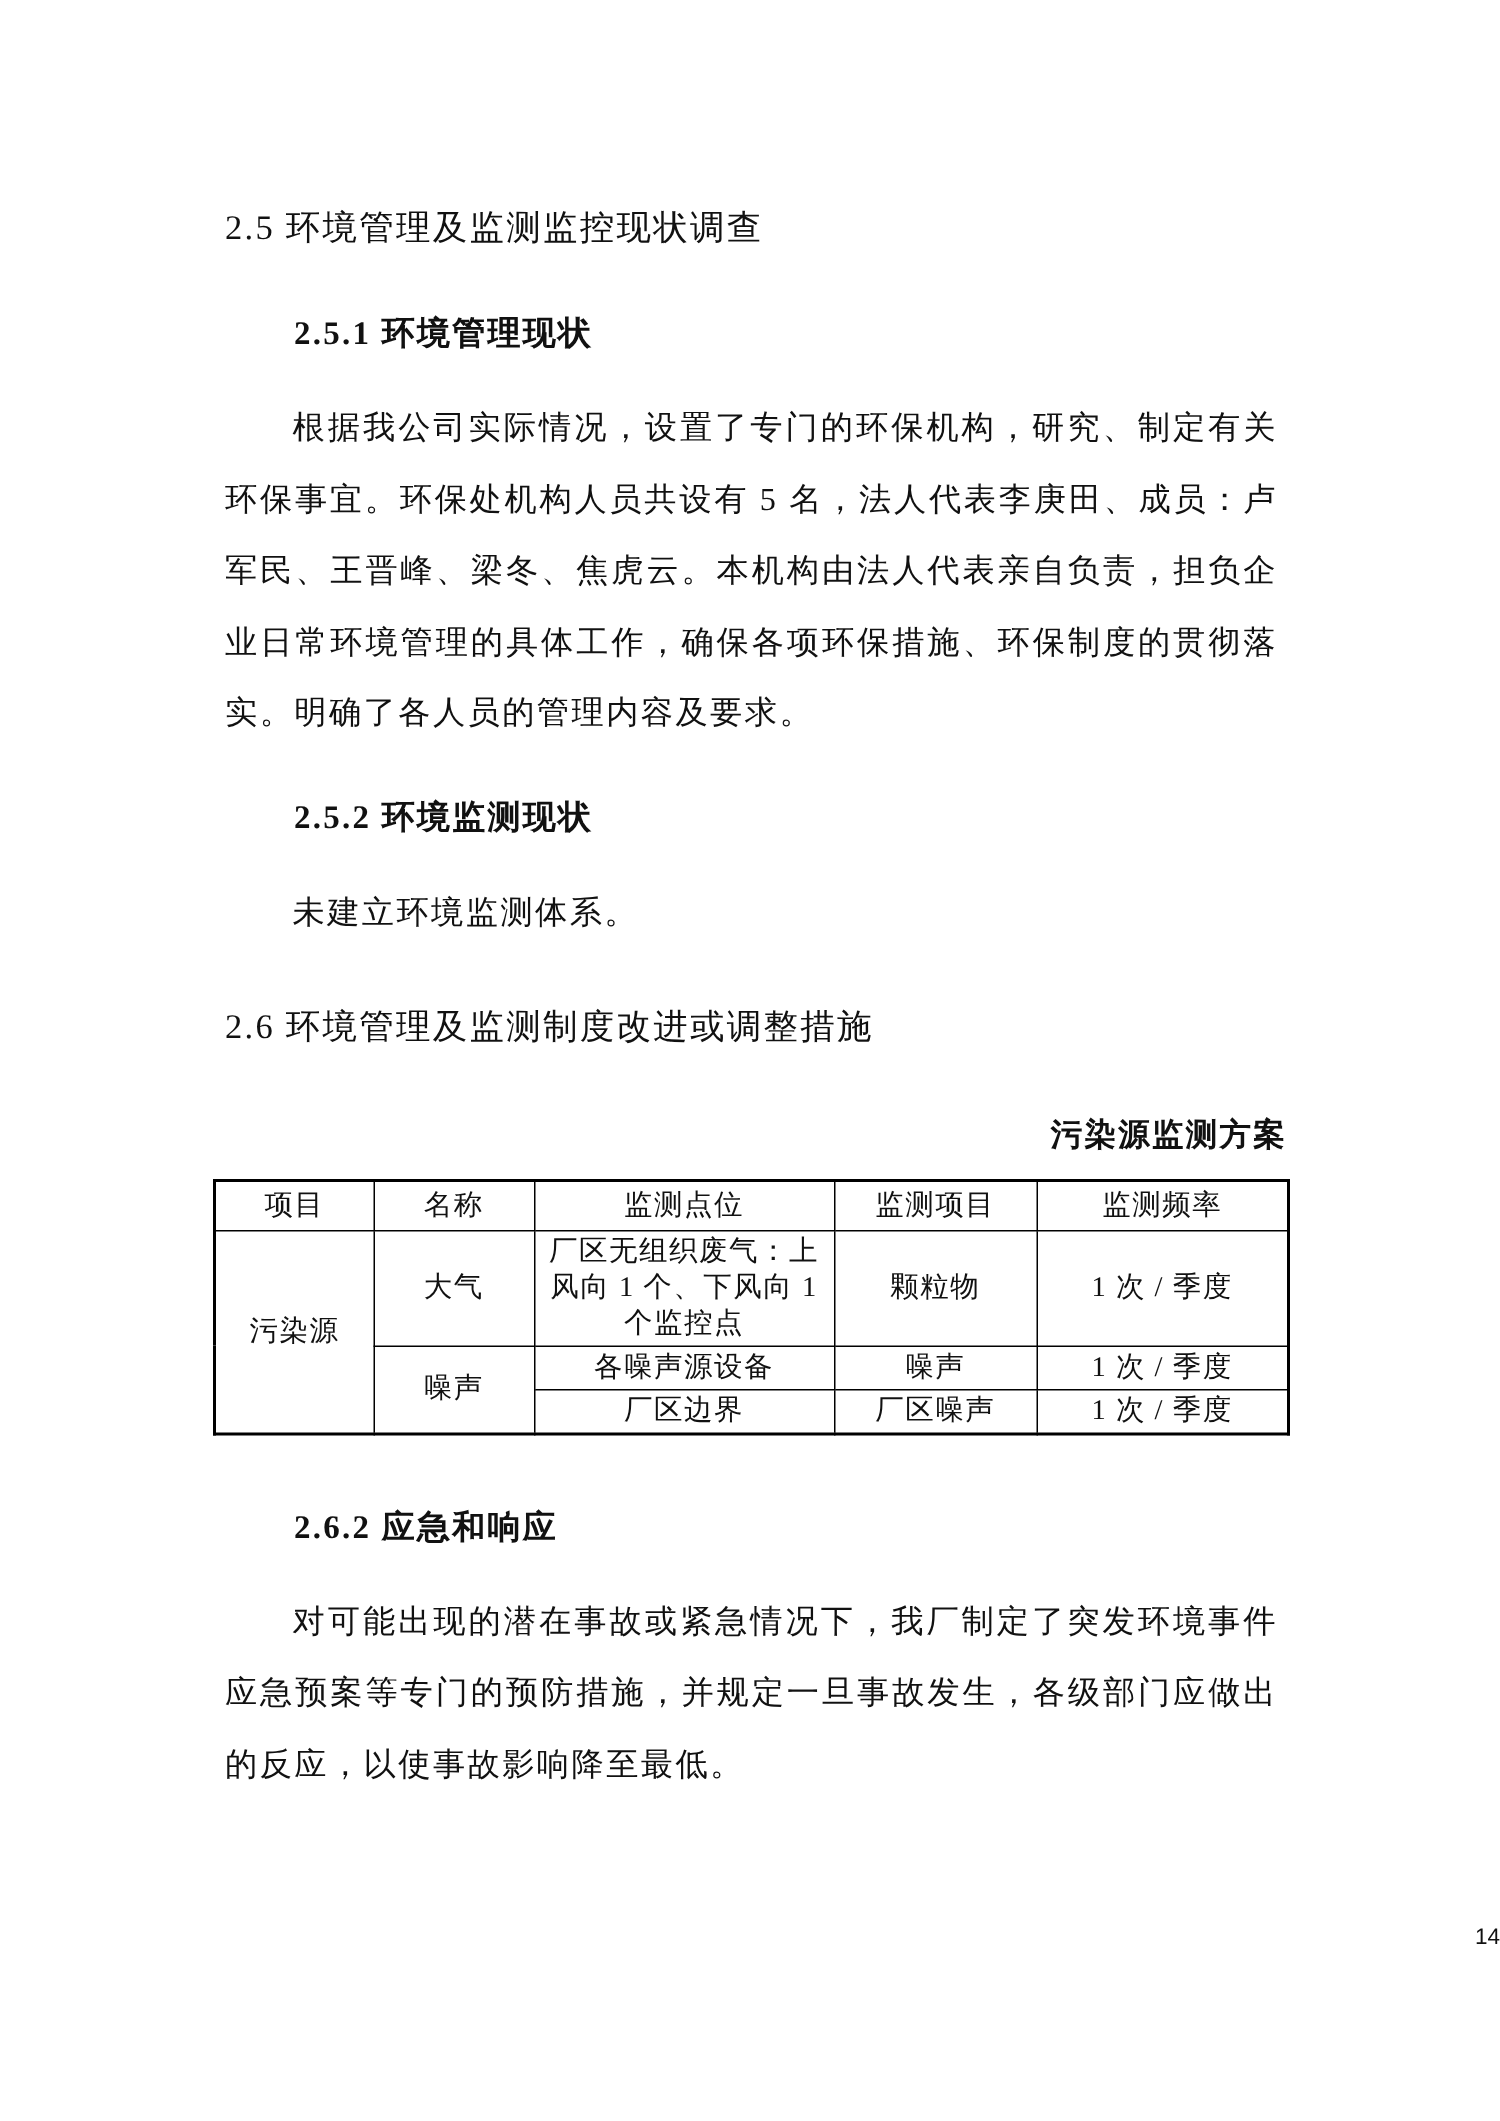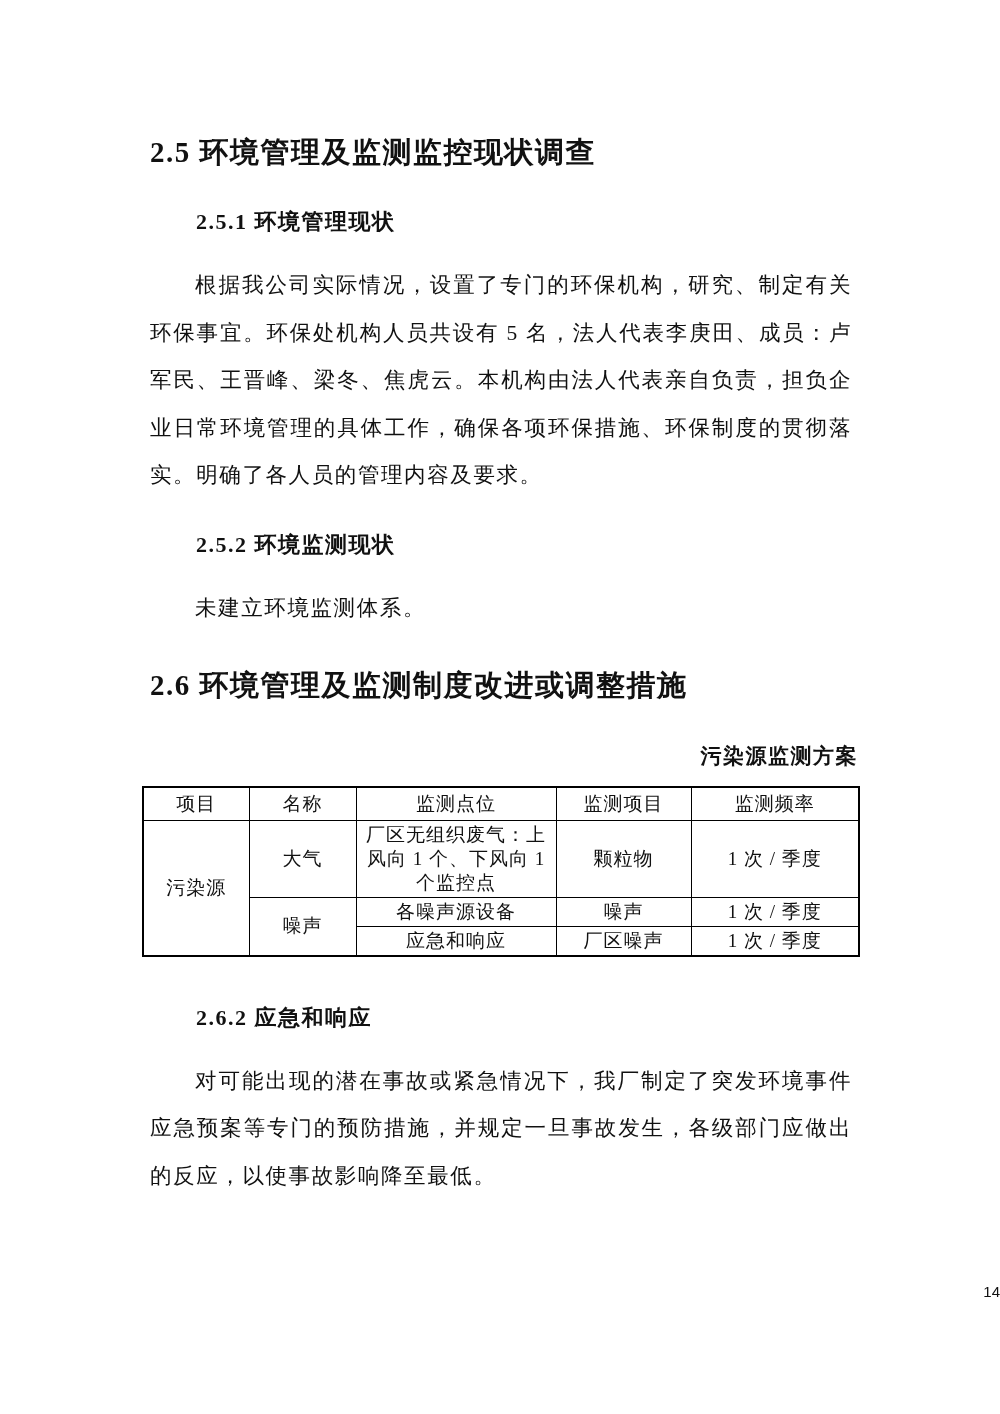--- a/index.html
+++ b/index.html
@@ -11,22 +11,22 @@
     color: #111111;
     overflow: hidden;
   }
   .page {
     position: relative;
     width: 1000px;
     height: 1414px;
     padding: 137px 148px 0 150px;
   }
   .sec-heading {
-    font-size: 29px;
-    font-weight: bold;
+    font-size: 23px;
+    font-weight: normal;
     letter-spacing: 1.5px;
     line-height: 30px;
   }
   .sub-heading {
     font-size: 22px;
     font-weight: bold;
     letter-spacing: 1.5px;
     line-height: 30px;
     margin-left: 46px;
   }
@@ -134,21 +134,21 @@
         <td>颗粒物</td>
         <td>1 次 / 季度</td>
       </tr>
       <tr class="row-noise">
         <td rowspan="2">噪声</td>
         <td>各噪声源设备</td>
         <td>噪声</td>
         <td>1 次 / 季度</td>
       </tr>
       <tr class="row-boundary">
-        <td>应急和响应</td>
+        <td>厂区边界</td>
         <td>厂区噪声</td>
         <td>1 次 / 季度</td>
       </tr>
     </tbody>
   </table>
 
   <h3 class="sub-heading h262">2.6.2 应急和响应</h3>
 
   <p class="body-para">对可能出现的潜在事故或紧急情况下，我厂制定了突发环境事件应急预案等专门的预防措施，并规定一旦事故发生，各级部门应做出的反应，以使事故影响降至最低。</p>
 

